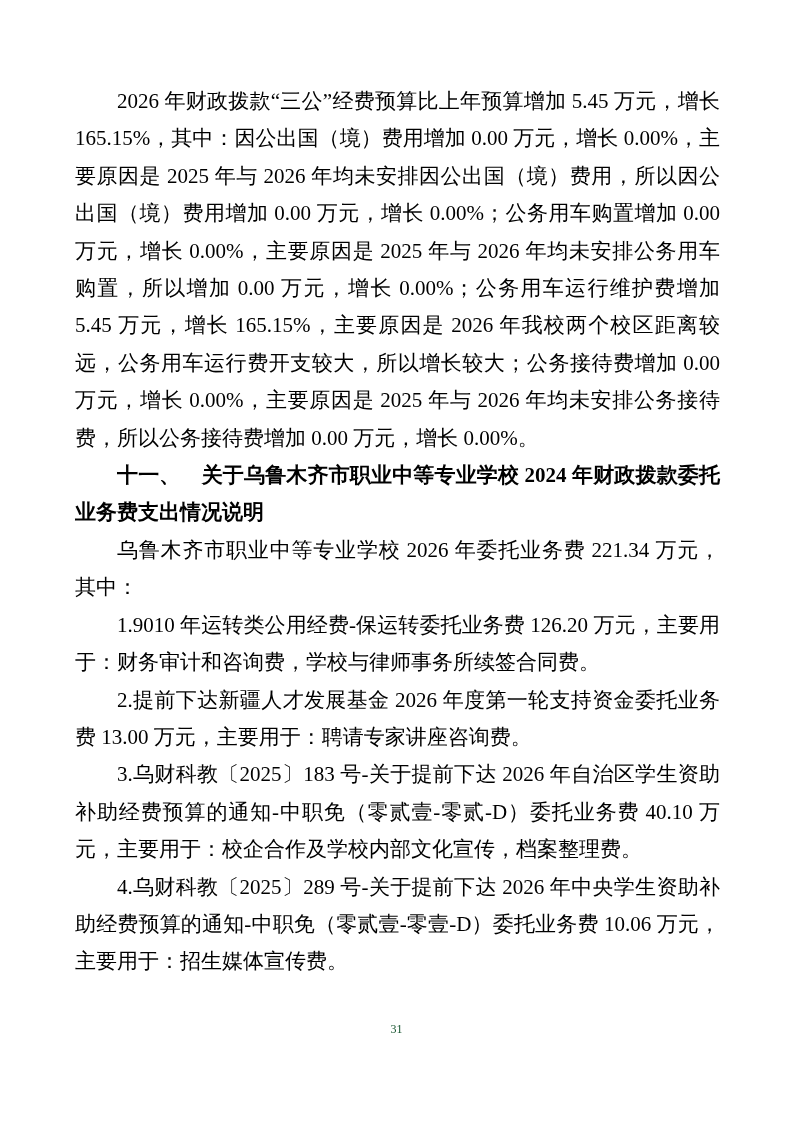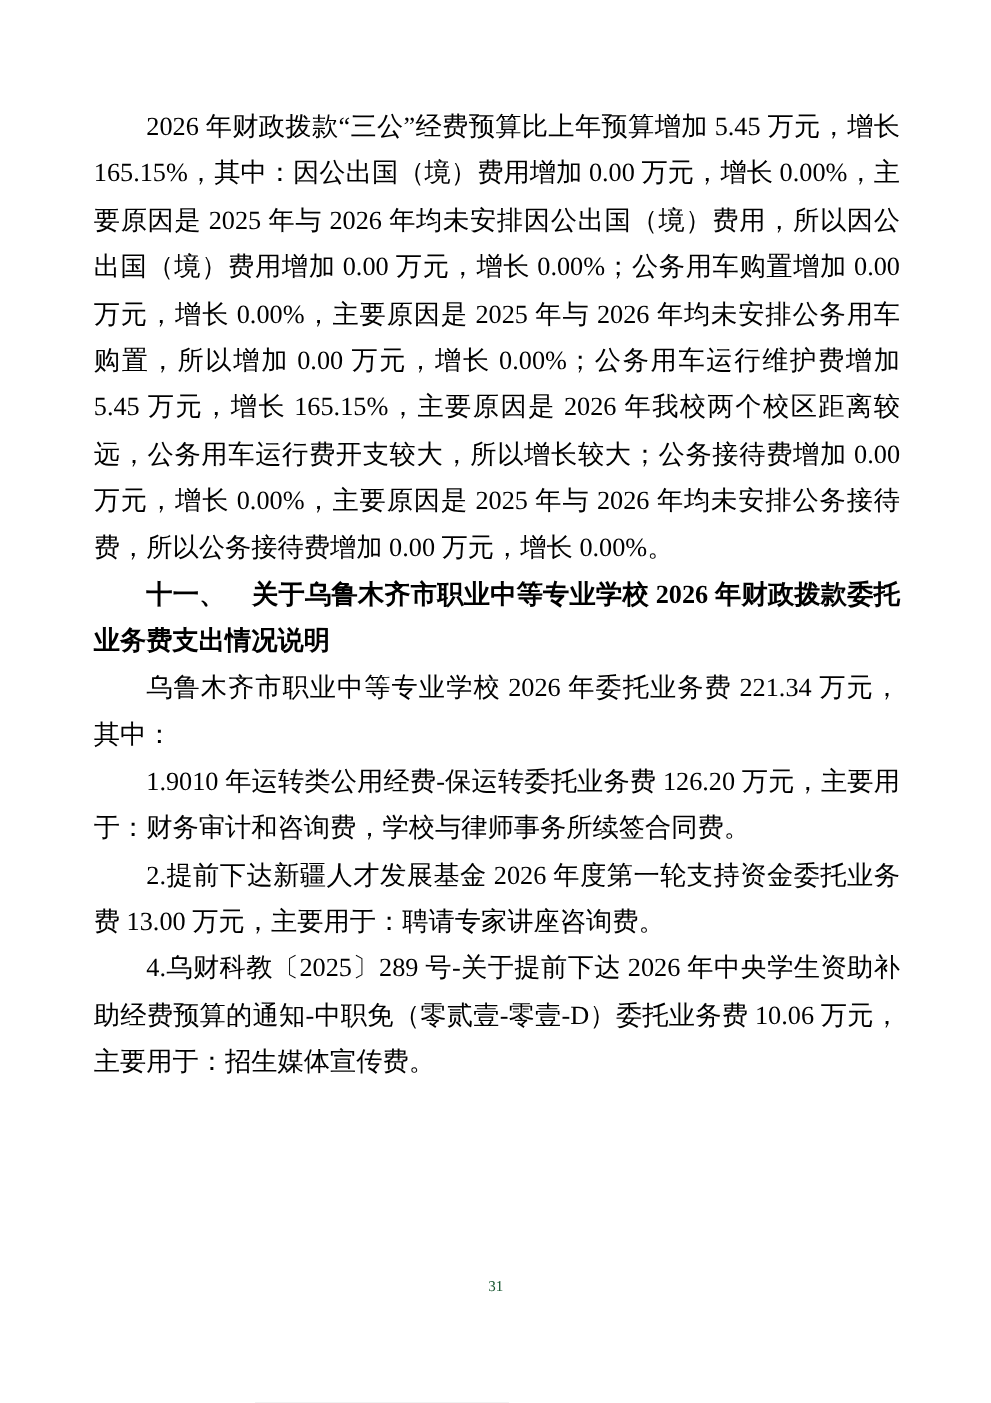--- a/index.html
+++ b/index.html
@@ -43,20 +43,21 @@
     color: #14532d;
     font-family: "Liberation Serif", "DejaVu Serif", serif;
   }
 </style>
 </head>
 <body>
 
 <div class="page">
   <div class="doc-body">
     <p>2026 年财政拨款“三公”经费预算比上年预算增加 5.45 万元，增长 165.15%，其中：因公出国（境）费用增加 0.00 万元，增长 0.00%，主要原因是 2025 年与 2026 年均未安排因公出国（境）费用，所以因公出国（境）费用增加 0.00 万元，增长 0.00%；公务用车购置增加 0.00 万元，增长 0.00%，主要原因是 2025 年与 2026 年均未安排公务用车购置，所以增加 0.00 万元，增长 0.00%；公务用车运行维护费增加 5.45 万元，增长 165.15%，主要原因是 2026 年我校两个校区距离较远，公务用车运行费开支较大，所以增长较大；公务接待费增加 0.00 万元，增长 0.00%，主要原因是 2025 年与 2026 年均未安排公务接待费，所以公务接待费增加 0.00 万元，增长 0.00%。</p>
-    <p class="heading">十一、　关于乌鲁木齐市职业中等专业学校 2026 年财政拨款委托业务费支出情况说明</p>
+    <p class="heading">十一、　关于乌鲁木齐市职业中等专业学校 2024 年财政拨款委托业务费支出情况说明</p>
     <p>乌鲁木齐市职业中等专业学校 2026 年委托业务费 221.34 万元，其中：</p>
     <p>1.9010 年运转类公用经费-保运转委托业务费 126.20 万元，主要用于：财务审计和咨询费，学校与律师事务所续签合同费。</p>
     <p>2.提前下达新疆人才发展基金 2026 年度第一轮支持资金委托业务费 13.00 万元，主要用于：聘请专家讲座咨询费。</p>
+    <p>3.乌财科教〔2025〕183 号-关于提前下达 2026 年自治区学生资助补助经费预算的通知-中职免（零贰壹-零贰-D）委托业务费 40.10 万元，主要用于：校企合作及学校内部文化宣传，档案整理费。</p>
     <p>4.乌财科教〔2025〕289 号-关于提前下达 2026 年中央学生资助补助经费预算的通知-中职免（零贰壹-零壹-D）委托业务费 10.06 万元，主要用于：招生媒体宣传费。</p>
   </div>
   <div class="page-number">31</div>
 </div>
 
 </body></html>

